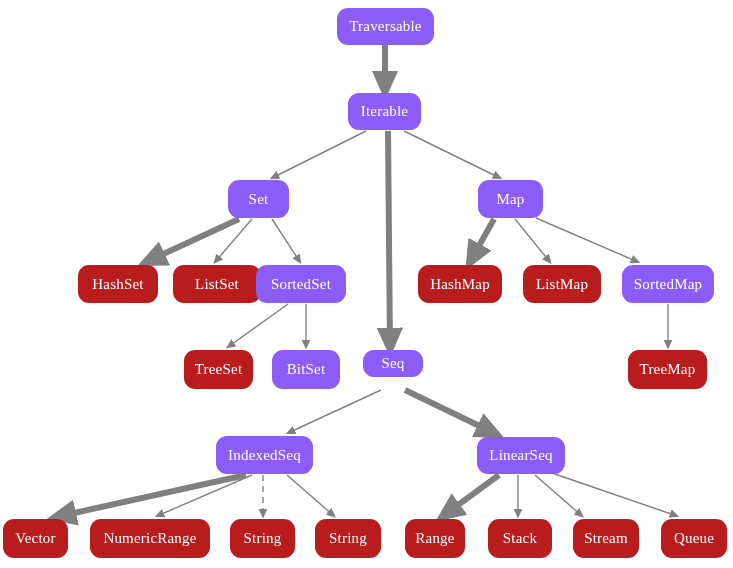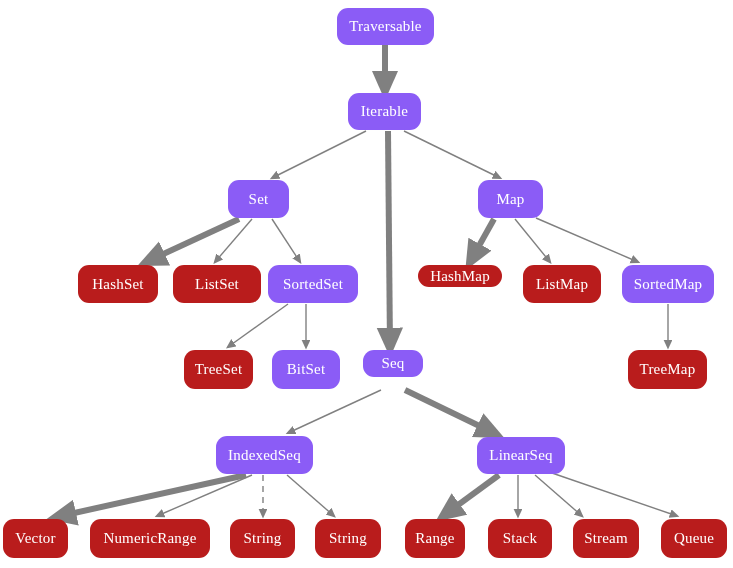--- a/index.html
+++ b/index.html
@@ -101,24 +101,24 @@
       </div>
       <div class="node light" style="left: 478px; top: 180px; width: 65px; height: 38px;">
         <span>Map</span>
       </div>
       <div class="node dark" style="left: 78px; top: 265px; width: 80px; height: 38px;">
         <span>HashSet</span>
       </div>
       <div class="node dark" style="left: 173px; top: 265px; width: 88px; height: 38px;">
         <span>ListSet</span>
       </div>
-      <div class="node light" style="left: 268px; top: 265px; width: 90px; height: 38px;">
+      <div class="node light" style="left: 256px; top: 265px; width: 90px; height: 38px;">
         <span>SortedSet</span>
       </div>
-      <div class="node dark" style="left: 418px; top: 265px; width: 84px; height: 22px;">
+      <div class="node dark" style="left: 418px; top: 265px; width: 84px; height: 38px;">
         <span>HashMap</span>
       </div>
       <div class="node dark" style="left: 523px; top: 265px; width: 78px; height: 38px;">
         <span>ListMap</span>
       </div>
       <div class="node light" style="left: 622px; top: 265px; width: 92px; height: 38px;">
         <span>SortedMap</span>
       </div>
       <div class="node dark" style="left: 184px; top: 350px; width: 69px; height: 39px;">
         <span>TreeSet</span>

